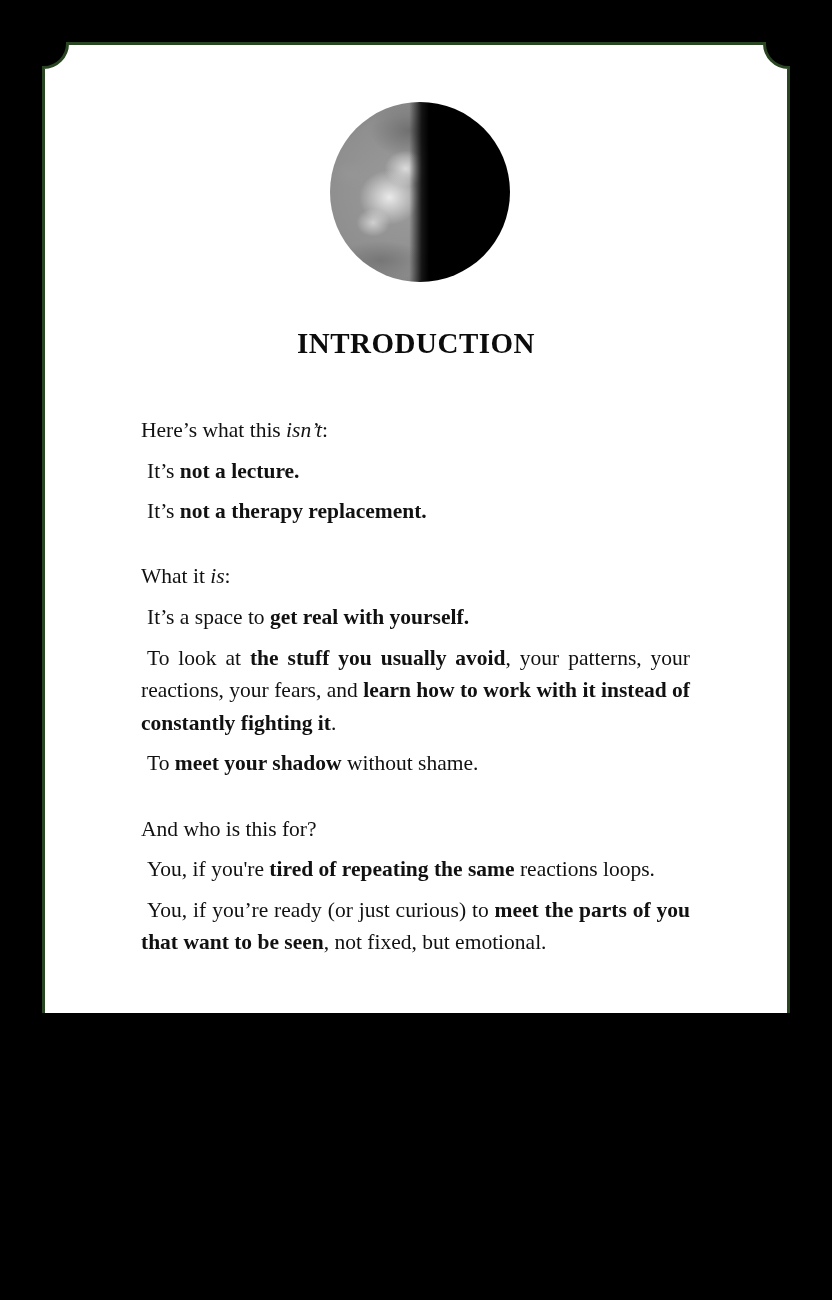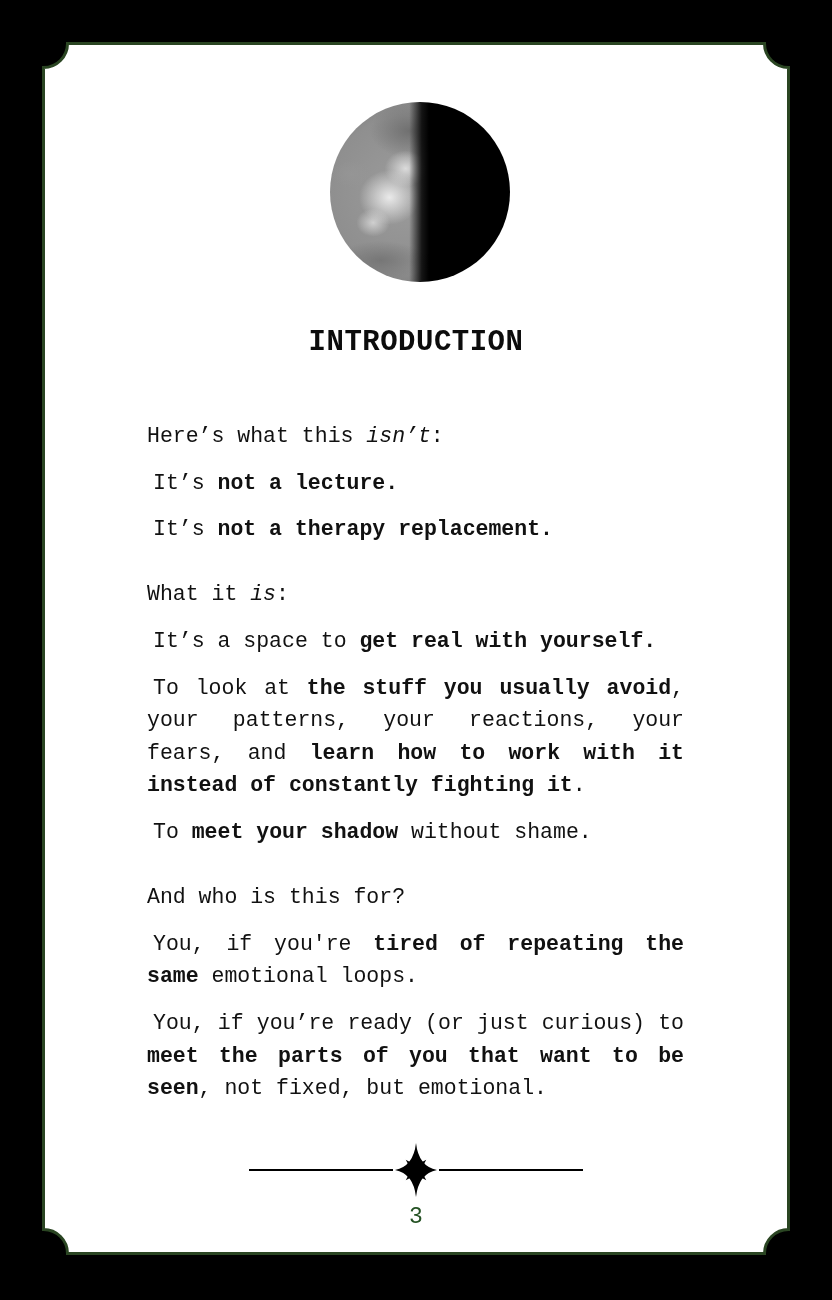--- a/index.html
+++ b/index.html
@@ -1,22 +1,22 @@
 <!DOCTYPE html>
 <html><head>
 <meta charset="utf-8">
 <style>
   html, body { margin: 0; padding: 0; background: #000; }
   .stage {
     position: relative;
     width: 832px;
-    height: 1300px;
+    height: 1013px;
     background: #000;
     overflow: hidden;
-    font-family: Liberation Mono, monospace;
+    font-family: Liberation Serif, serif;
     color: #111;
   }
   svg.frame {
     position: absolute;
     inset: 0;
     width: 832px;
     height: 1300px;
     display: block;
   }
   .moon {
@@ -51,21 +51,21 @@
   }
   .text-block {
     position: absolute;
     left: 133px;
     top: 406px;
     width: 565px;
     font-size: 21.5px;
     line-height: 32.6px;
   }
   .paragraph + .paragraph { margin-top: 32.6px; }
-  .line { margin: 14px; text-align: justify; }
+  .line { margin: 8px; text-align: justify; }
   .line.indent { text-indent: 6px; }
   .b { font-weight: 700; }
   .i { font-style: italic; }
   .divider {
     position: absolute;
     top: 1142px;
     left: 249px;
     width: 334px;
     height: 56px;
     display: flex;
@@ -103,21 +103,21 @@
         <p class="line indent"><span>It’s </span><span class="b">not a therapy replacement.</span></p>
       </div>
       <div class="paragraph">
         <p class="line"><span>What it </span><span class="i">is</span><span>:</span></p>
         <p class="line indent"><span>It’s a space to </span><span class="b">get real with yourself.</span></p>
         <p class="line indent"><span>To look at </span><span class="b">the stuff you usually avoid</span><span>, your patterns, your reactions, your fears, and </span><span class="b">learn how to work with it instead of constantly fighting it</span><span>.</span></p>
         <p class="line indent"><span>To </span><span class="b">meet your shadow</span><span> without shame.</span></p>
       </div>
       <div class="paragraph">
         <p class="line"><span>And who is this for?</span></p>
-        <p class="line indent"><span>You, if you're </span><span class="b">tired of repeating the same</span><span> emotional loops.</span></p>
+        <p class="line indent"><span>You, if you're </span><span class="b">tired of repeating the same</span><span> reactions loops.</span></p>
         <p class="line indent"><span>You, if you’re ready (or just curious) to </span><span class="b">meet the parts of you that want to be seen</span><span>, not fixed, but emotional.</span></p>
       </div>
     </div>
 
   <div class="divider">
     <span class="rule" style="background: rgb(0, 0, 0);"></span>
     <svg class="star" viewBox="-23 -28 46 56" aria-hidden="true">
       <g fill="#000000">
         <path d="M 0 -27 Q 2.6 -3.6 21 0 Q 2.6 3.6 0 27 Q -2.6 3.6 -21 0 Q -2.6 -3.6 0 -27 Z"></path>
         <path transform="rotate(45)" d="M 0 -14.5 Q 2 -2 14.5 0 Q 2 2 0 14.5 Q -2 2 -14.5 0 Q -2 -2 0 -14.5 Z"></path>

